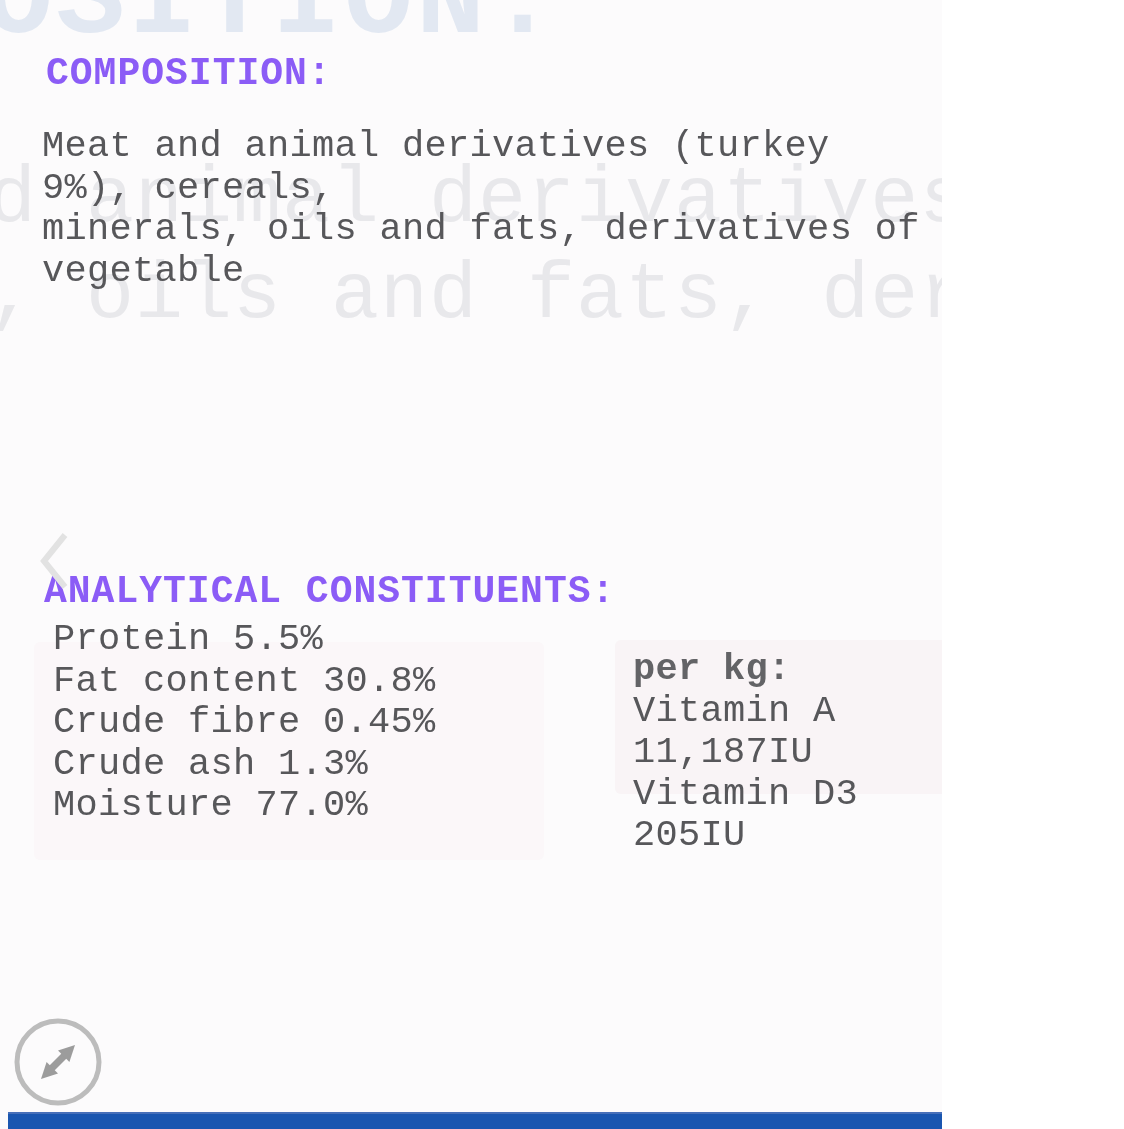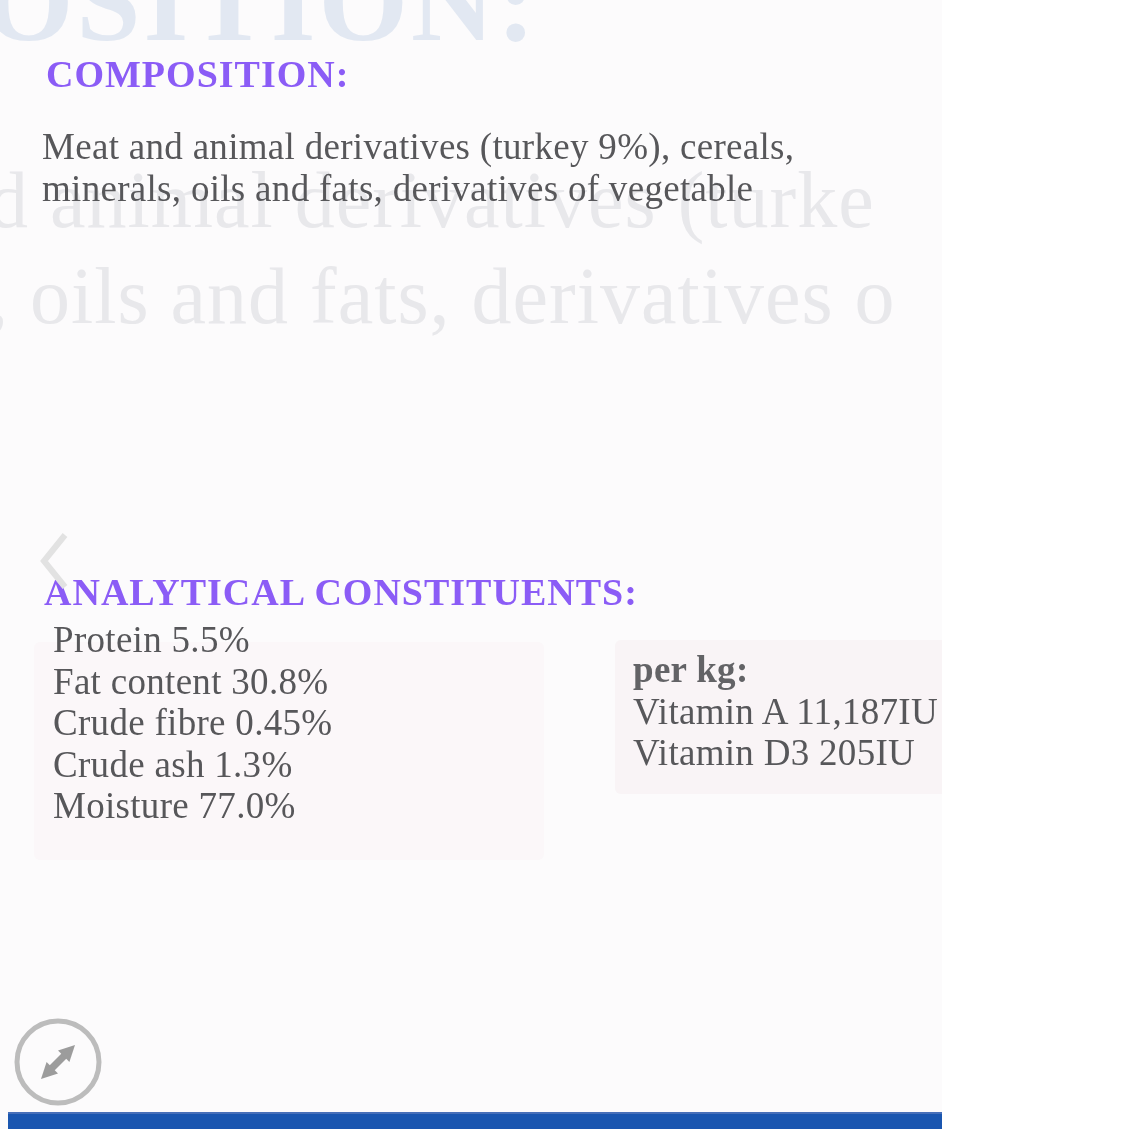--- a/index.html
+++ b/index.html
@@ -1,19 +1,19 @@
 <!DOCTYPE html>
 <html><head>
 <meta charset="utf-8">
 <style>
   html,body{margin:0;padding:0;background:#ffffff;}
   .stage{
     position:relative;width:942px;height:1129px;overflow:hidden;
     background:#fcfbfc;
-    font-family:Liberation Serif, serif;
+    font-family:Liberation Mono, monospace;
     color:#57575a;
   }
   
   .ghost{position:absolute;white-space:nowrap;pointer-events:none;z-index:1;}
   .ghost-top{
     left:-16px;top:-56px;font-size:115px;font-weight:bold;
     letter-spacing:3px;color:#e2e8f2;line-height:115px;
   }
   .ghost-body{
     left:-12px;top:152px;font-size:80px;line-height:96px;

